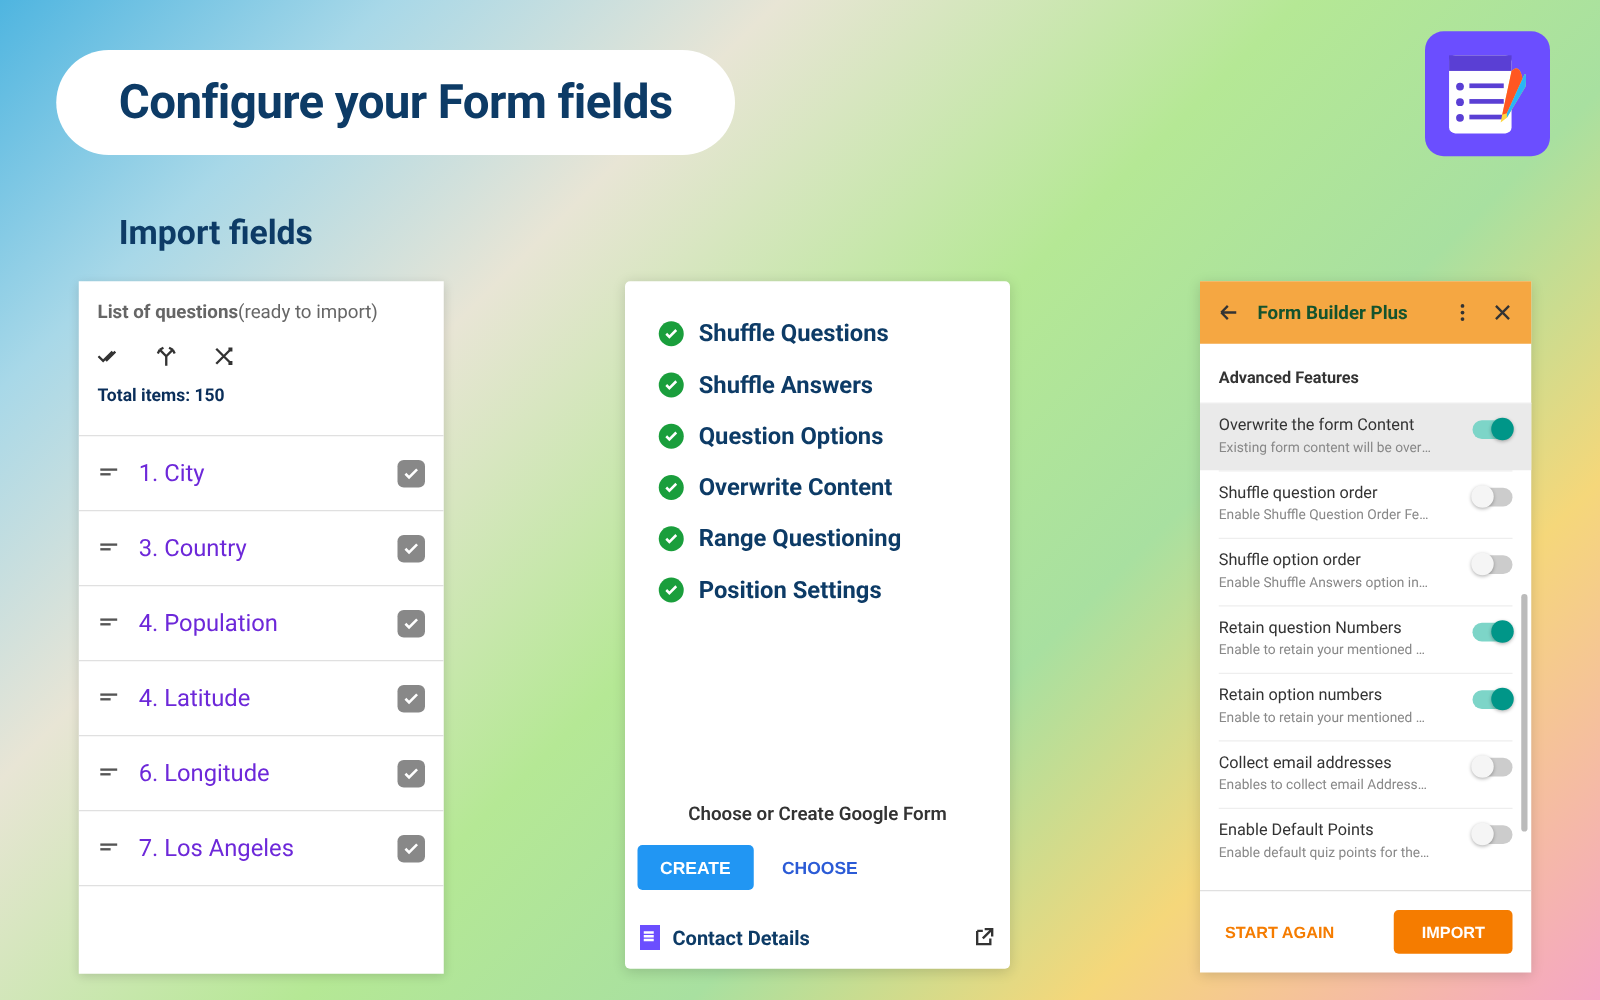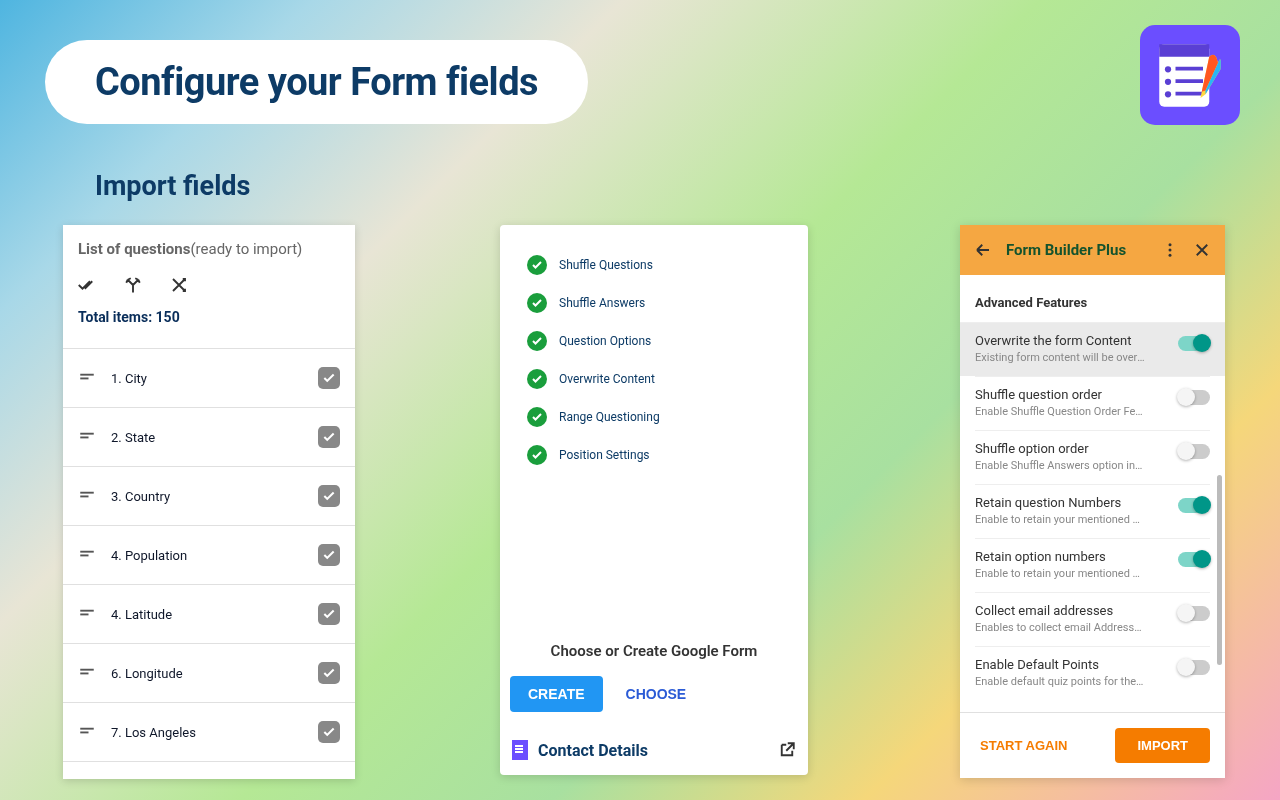--- a/index.html
+++ b/index.html
@@ -11,29 +11,29 @@
 .panel-left{position:absolute;top:225px;left:63px;width:292px;height:554px;background:#fff;box-shadow:0 2px 8px rgba(0,0,0,0.15);overflow:hidden}
 .panel-left-header{padding:15px 15px 10px}
 .list-title{font-size:15px;font-weight:700;color:#333}
 .list-title span{font-weight:400;color:#666}
 .toolbar{display:flex;gap:28px;padding:18px 0 15px 0}
 .toolbar-icon{width:18px;height:18px;cursor:pointer}
 .total-items{font-size:14px;font-weight:700;color:#0a2e5a}
 .question-list{border-top:1px solid #e0e0e0;margin-top:13px}
 .question-item{display:flex;align-items:center;padding:18px 15px;border-bottom:1px solid #e0e0e0}
 .q-icon{width:18px;margin-right:15px}
-.q-label{flex:1;font-size:13px;color:#0f172a}
+.q-label{flex:1;font-size:19px;color:#6d28d9}
 .q-check{width:22px;height:22px;background:#888;border-radius:5px;display:flex;align-items:center;justify-content:center;cursor:pointer}
 .q-check svg{width:14px;height:14px}
 .panel-center{position:absolute;top:225px;left:500px;width:308px;height:550px;background:#fff;box-shadow:0 2px 10px rgba(0,0,0,0.15);border-radius:4px;padding:20px 22px}
 .feature-list{display:flex;flex-direction:column;gap:18px;padding:10px 5px 15px}
 .feature-item{display:flex;align-items:center;gap:12px}
 .check-circle{width:20px;height:20px;background:#1a9e3c;border-radius:50%;display:flex;align-items:center;justify-content:center;flex-shrink:0}
 .check-circle svg{width:12px;height:12px}
-.feature-label{font-size:12px;font-weight:400;color:#0d3b66}
+.feature-label{font-size:19px;font-weight:700;color:#0d3b66}
 .center-footer{position:absolute;bottom:15px;left:0;right:0}
 .choose-label{font-size:15px;font-weight:600;color:#333;text-align:center;margin-bottom:16px}
 .btn-row{display:flex;gap:18px;padding:0 10px;margin-bottom:28px}
 .btn-create{background:#2196f3;color:#fff;border:none;padding:10px 18px;border-radius:4px;font-size:14px;font-weight:700;cursor:pointer}
 .btn-choose{background:none;border:none;color:#2b5bd6;font-size:14px;font-weight:700;cursor:pointer;padding:10px 5px}
 .contact-row{display:flex;align-items:center;gap:10px;padding:0 12px}
 .contact-icon{width:16px;height:20px;background:#6b4eff;display:inline-block;position:relative}
 .contact-icon::before{content:'';position:absolute;left:3px;top:5px;width:8px;height:1.5px;background:#fff;box-shadow:0 3px 0 #fff,0 6px 0 #fff}
 .contact-label{font-size:16px;font-weight:700;color:#0d3b66;flex:1}
 .popout-icon{width:18px;height:18px;cursor:pointer}
@@ -108,32 +108,20 @@
           <svg viewBox="0 0 24 24">
             <path d="M4 12l5 5L20 6" stroke="#fff" stroke-width="3.5" fill="none"></path>
           </svg>
         </span>
       </div>
       <div class="question-item">
         <span class="q-icon"><svg viewBox="0 0 24 24">
             <rect x="3" y="9" width="18" height="2.5" fill="#555"></rect>
             <rect x="3" y="14" width="11" height="2.5" fill="#555"></rect>
           </svg></span>
-        <span class="q-label">2. State</span>
-        <span class="q-check">
-          <svg viewBox="0 0 24 24">
-            <path d="M4 12l5 5L20 6" stroke="#fff" stroke-width="3.5" fill="none"></path>
-          </svg>
-        </span>
-      </div>
-      <div class="question-item">
-        <span class="q-icon"><svg viewBox="0 0 24 24">
-            <rect x="3" y="9" width="18" height="2.5" fill="#555"></rect>
-            <rect x="3" y="14" width="11" height="2.5" fill="#555"></rect>
-          </svg></span>
         <span class="q-label">3. Country</span>
         <span class="q-check">
           <svg viewBox="0 0 24 24">
             <path d="M4 12l5 5L20 6" stroke="#fff" stroke-width="3.5" fill="none"></path>
           </svg>
         </span>
       </div>
       <div class="question-item">
         <span class="q-icon"><svg viewBox="0 0 24 24">
             <rect x="3" y="9" width="18" height="2.5" fill="#555"></rect>

